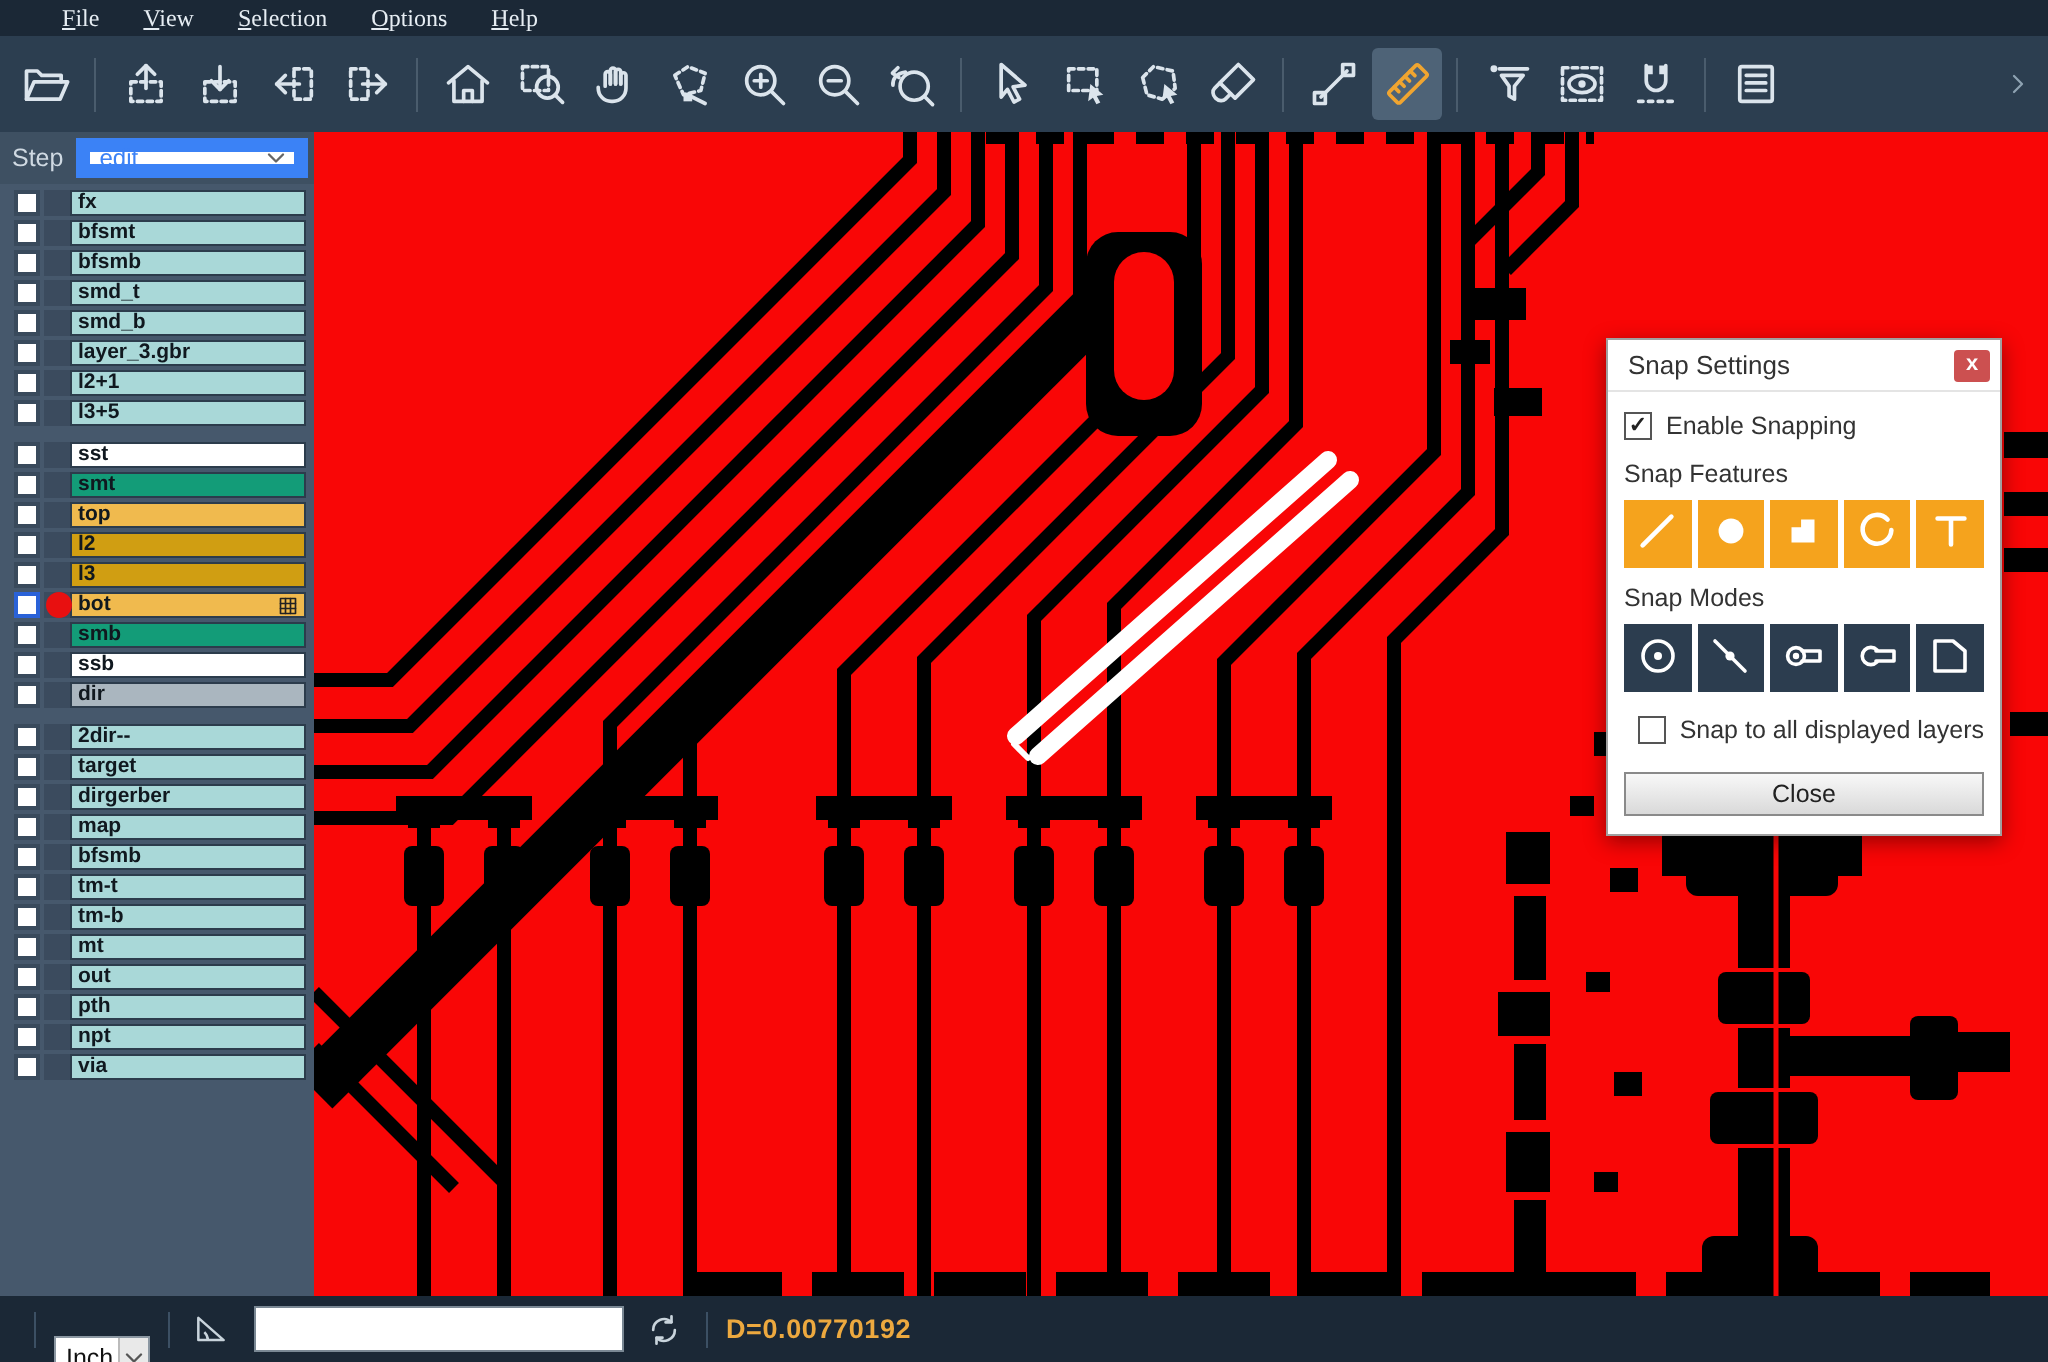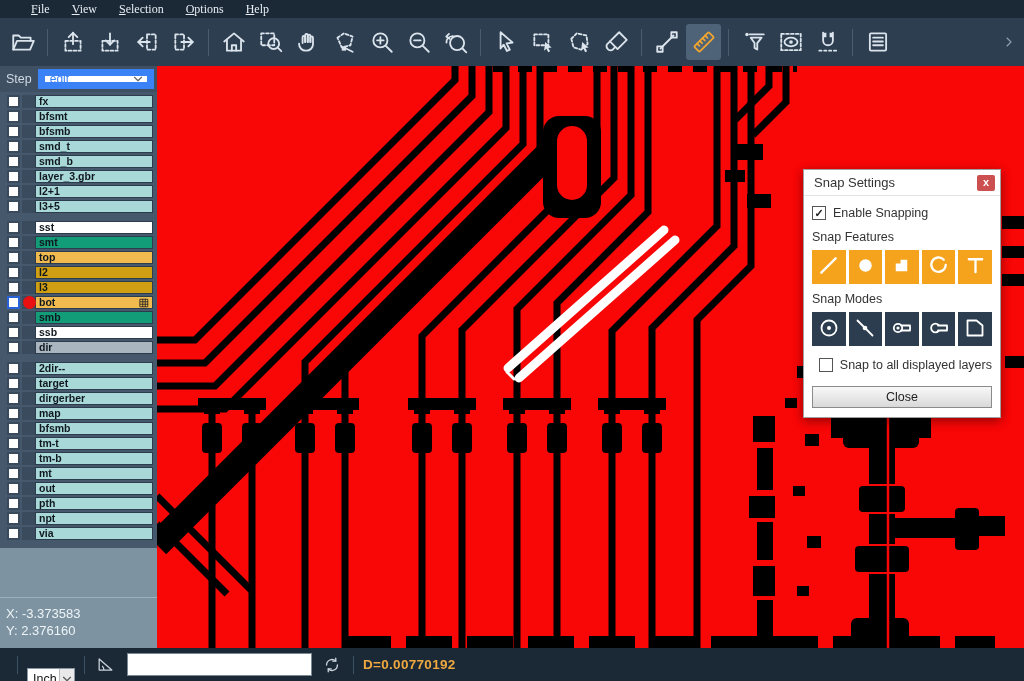--- a/index.html
+++ b/index.html
@@ -586,26 +586,20 @@
             </div>
             <div class="layer-row">
               <span class="cb"></span>
               <span class="gapcol"></span>
               <div class="layer-label c-teal">
                 <span>via</span>
               </div>
             </div>
           </div>
         </div>
-      <div class="side-bottom">
-        <div class="coords">
-          <div>X: -3.373583</div>
-          <div>Y: 2.376160</div>
-        </div>
-      </div>
     </div>
 
     <div class="canvas-wrap">
       <svg class="pcb" viewBox="0 0 867 582" preserveAspectRatio="none">
         <rect width="867" height="582" fill="var(--board-red,#f90606)"></rect>
         <g stroke="#000" fill="none" stroke-width="7">
           <path d="M298 0 V14 L38 274 H0"></path>
           <path d="M315 0 V30 L48 297 H0"></path>
           <path d="M332 0 V46 L58 320 H0"></path>
           <path d="M349 0 V62 L68 343 H0"></path>

